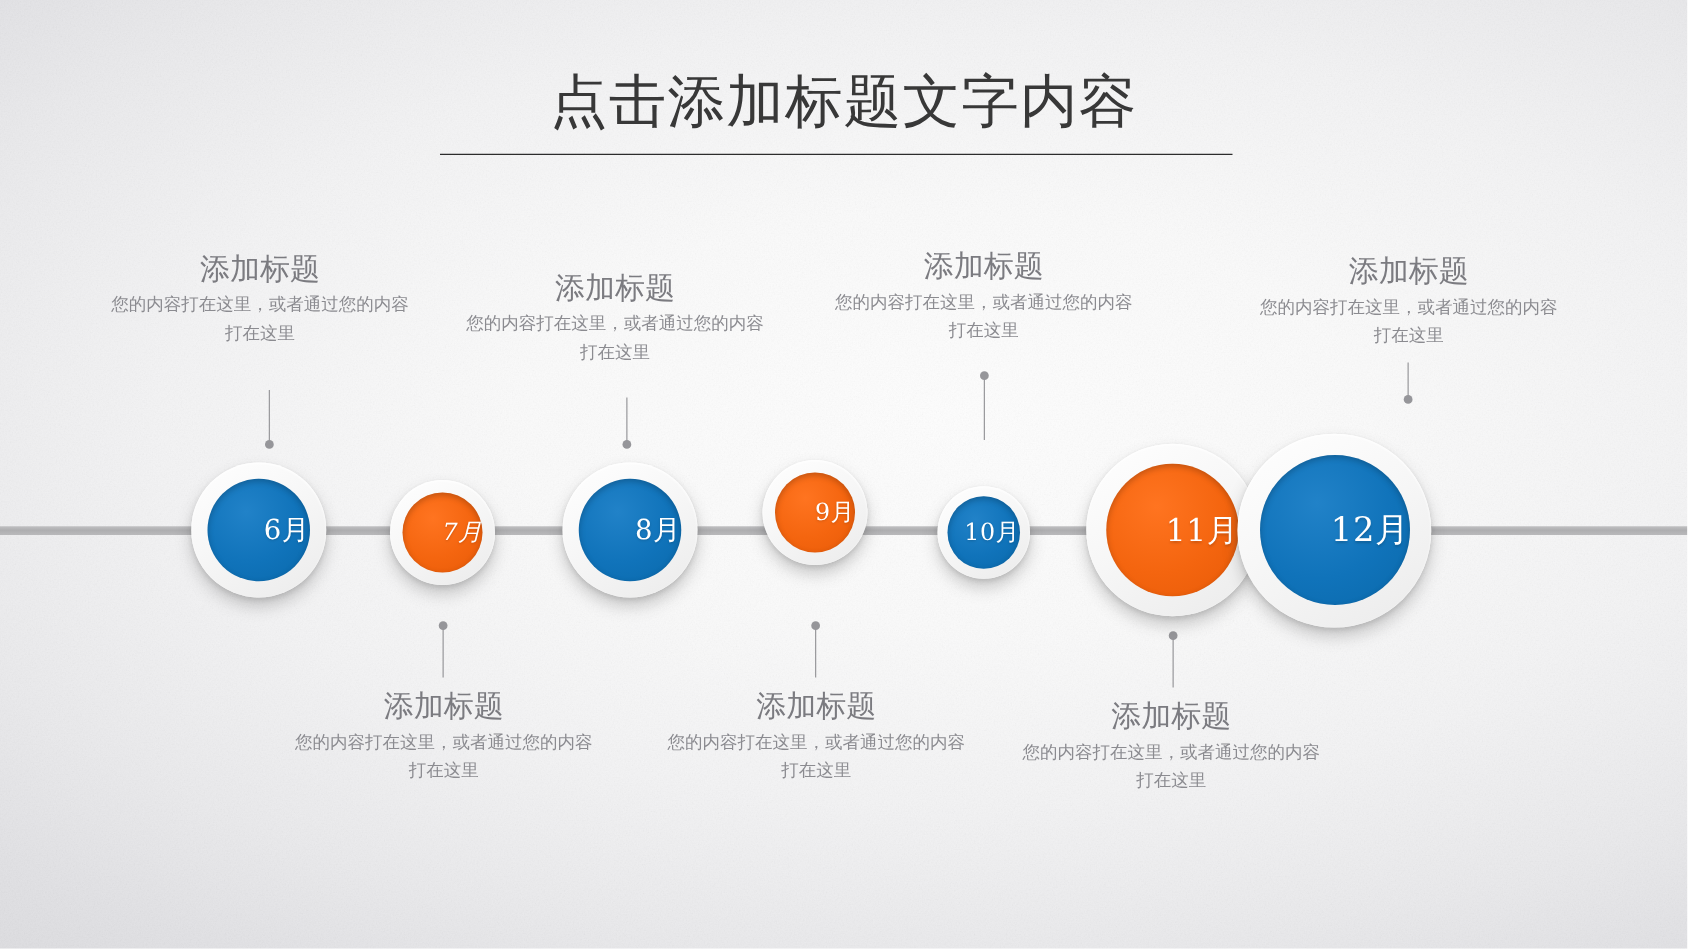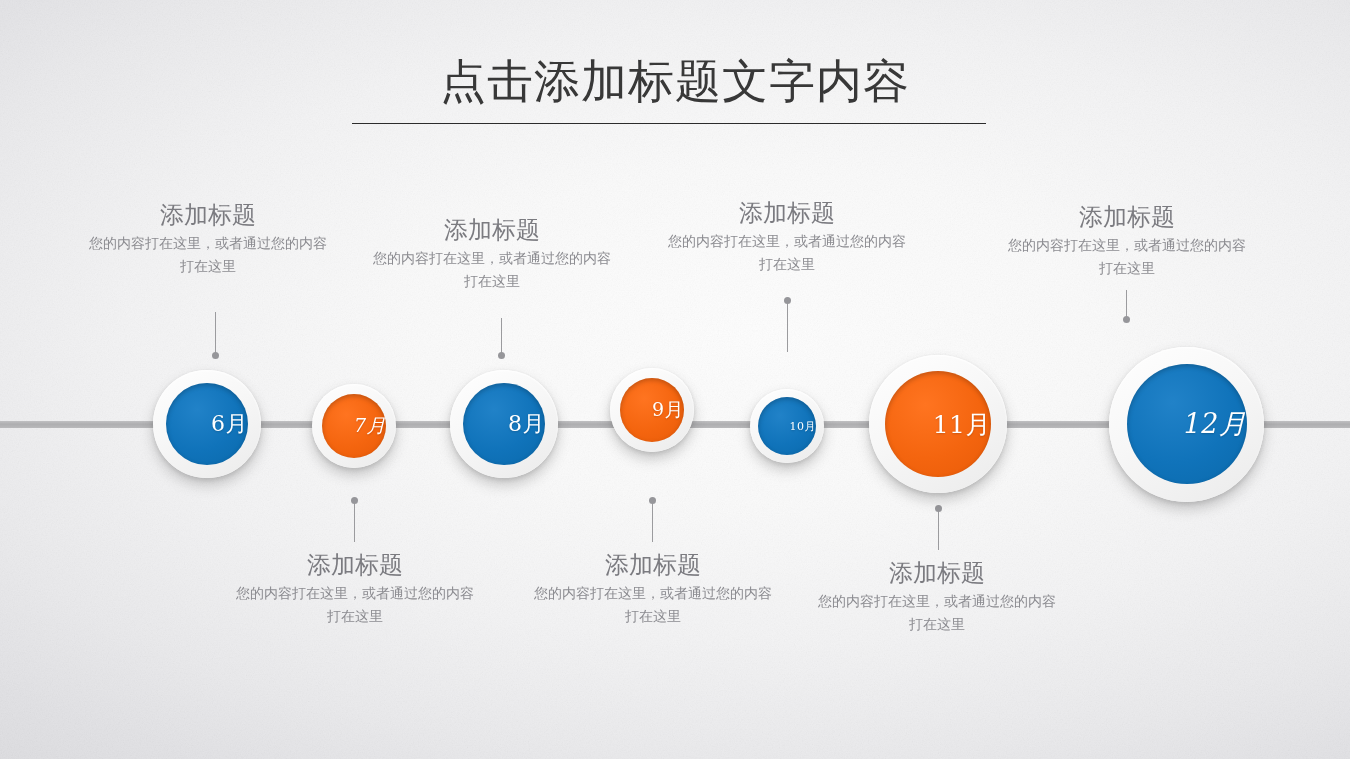--- a/index.html
+++ b/index.html
@@ -224,28 +224,28 @@
           <span class="node-label" style="font-size: 22px;">8月</span>
         </div>
       </div>
       <div class="node" style="width: 84px; height: 84px; left: 610px; top: 368px;">
         <div class="node-inner orange" style="width: 64px; height: 64px;">
           <span class="node-label" style="font-size: 19px;">9月</span>
         </div>
       </div>
       <div class="node" style="width: 74px; height: 74px; left: 750px; top: 389px;">
         <div class="node-inner blue" style="width: 58px; height: 58px;">
-          <span class="node-label" style="font-size: 11px;">10月</span>
+          <span class="node-label" style="font-size: 19px;">10月</span>
         </div>
       </div>
       <div class="node" style="width: 138px; height: 138px; left: 869px; top: 355px;">
         <div class="node-inner orange" style="width: 106px; height: 106px;">
           <span class="node-label" style="font-size: 25px;">11月</span>
         </div>
       </div>
-      <div class="node" style="width: 155px; height: 155px; left: 1109px; top: 346.5px; font-style: italic;">
+      <div class="node" style="width: 155px; height: 155px; left: 990px; top: 346.5px;">
         <div class="node-inner blue" style="width: 120px; height: 120px;">
           <span class="node-label" style="font-size: 27px;">12月</span>
         </div>
       </div>
     </div>
 
 </div>
 
 </body></html>

